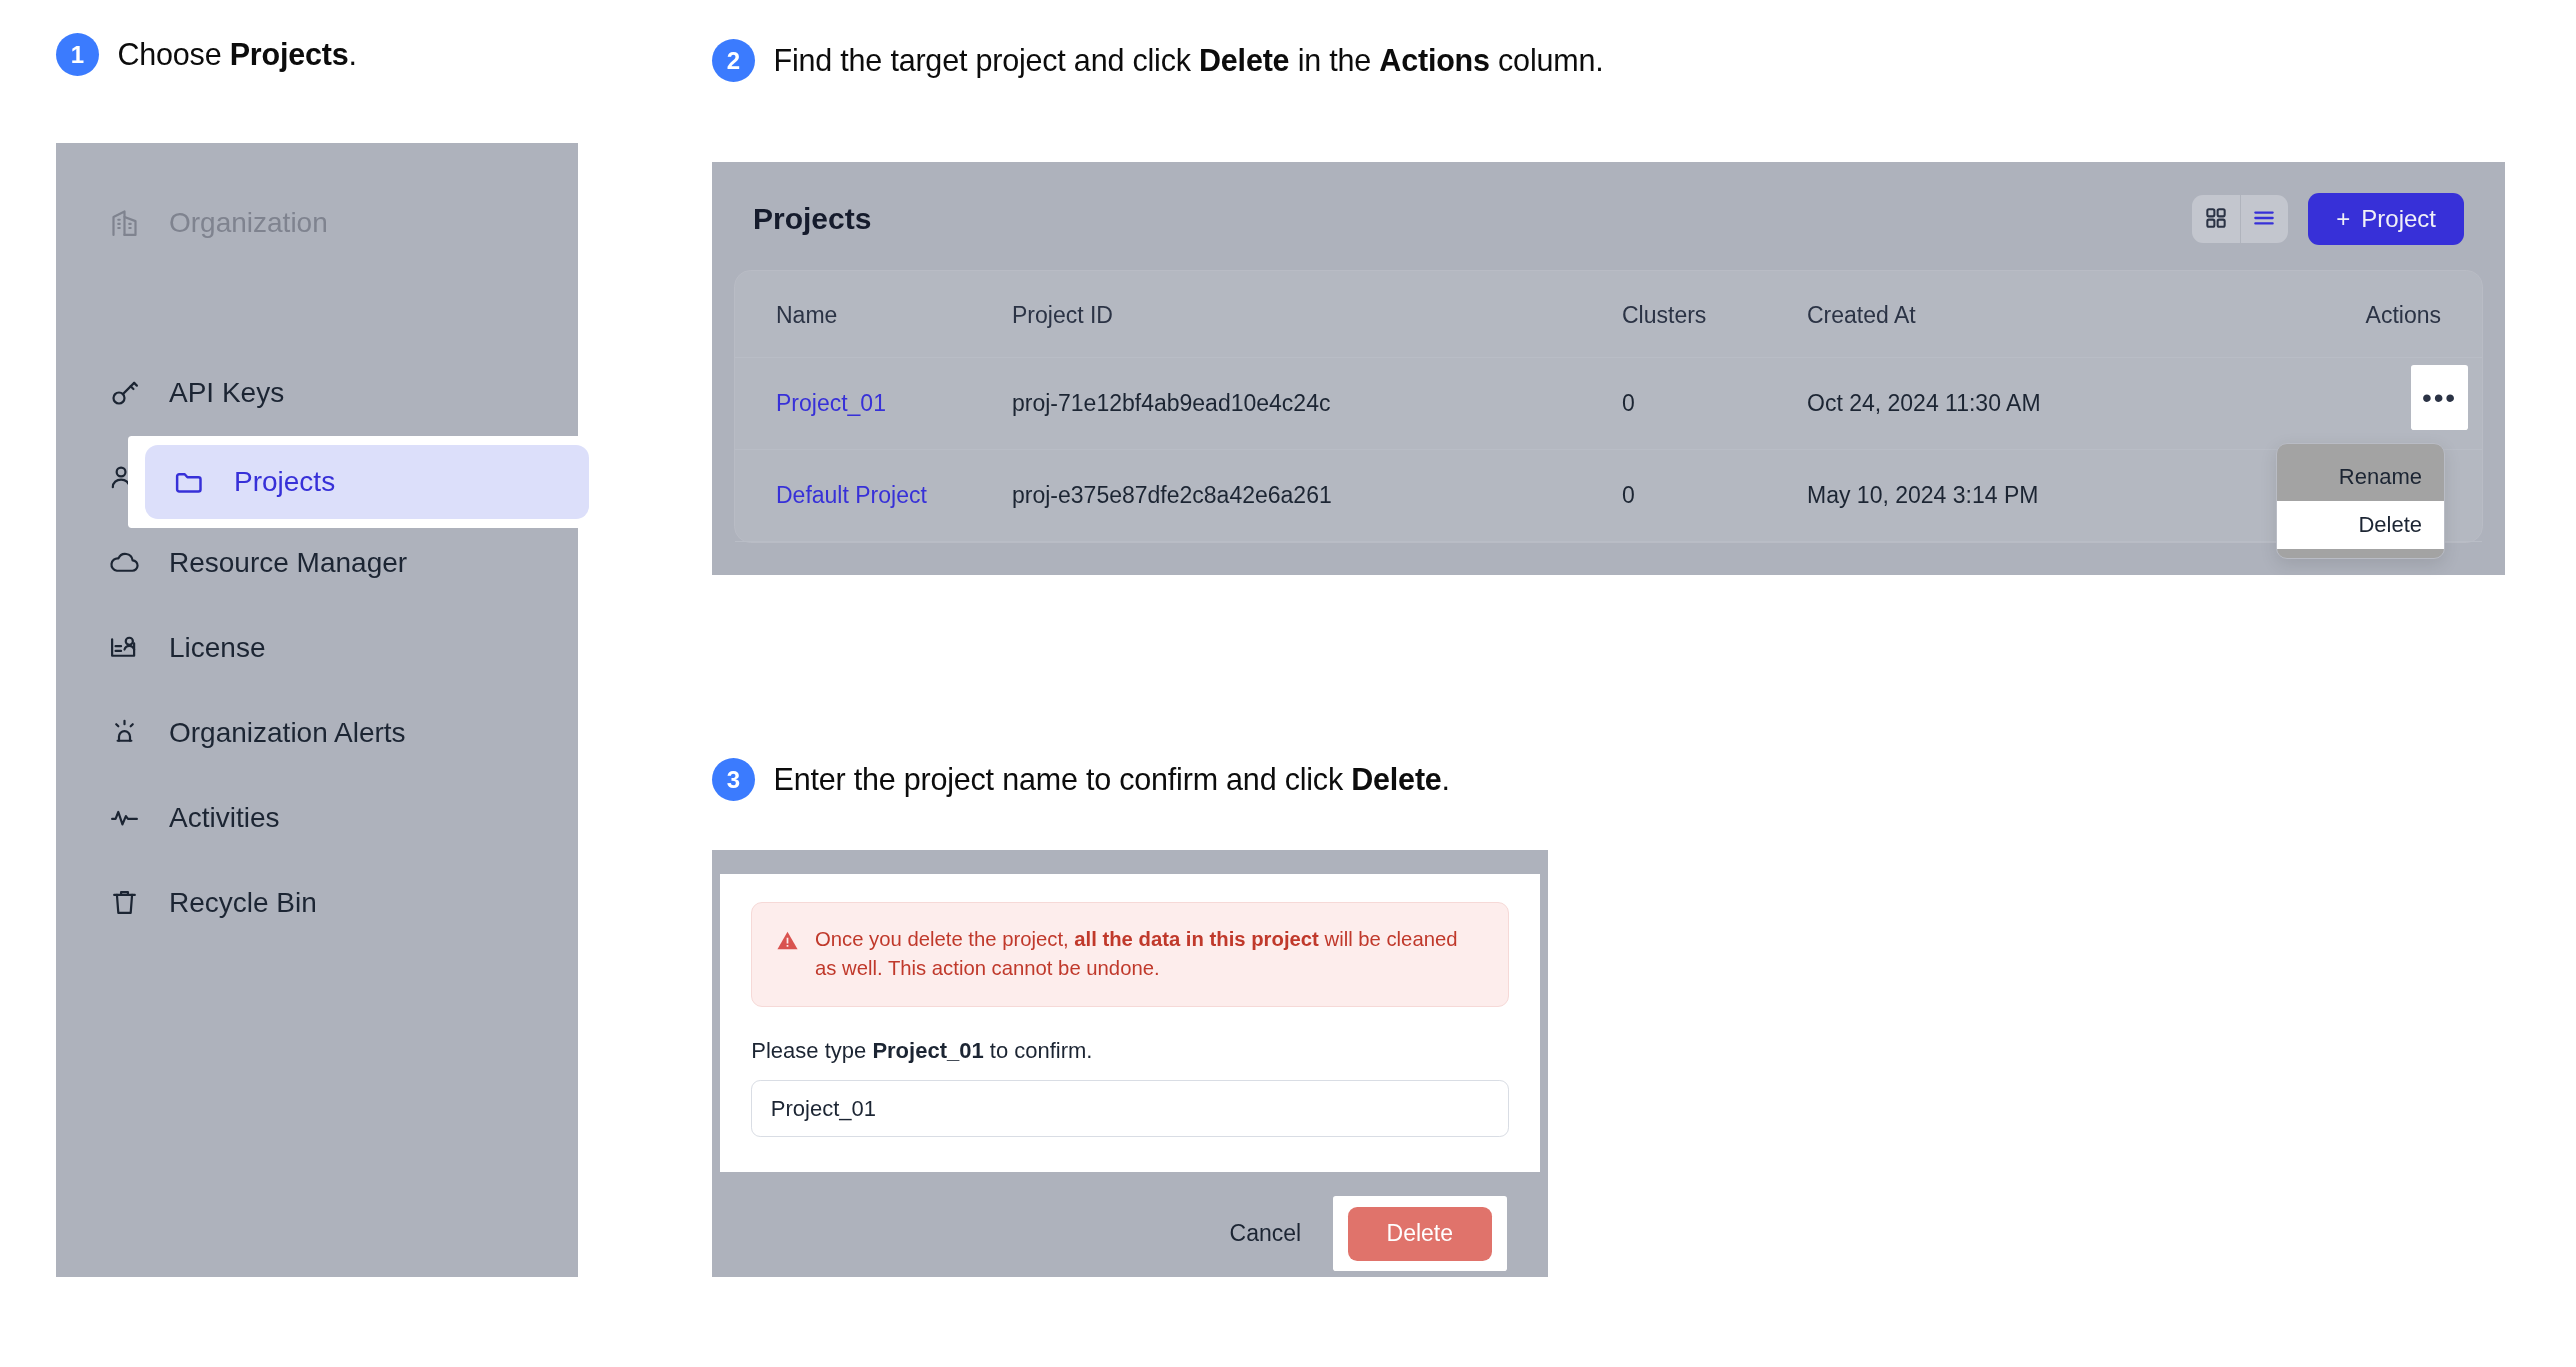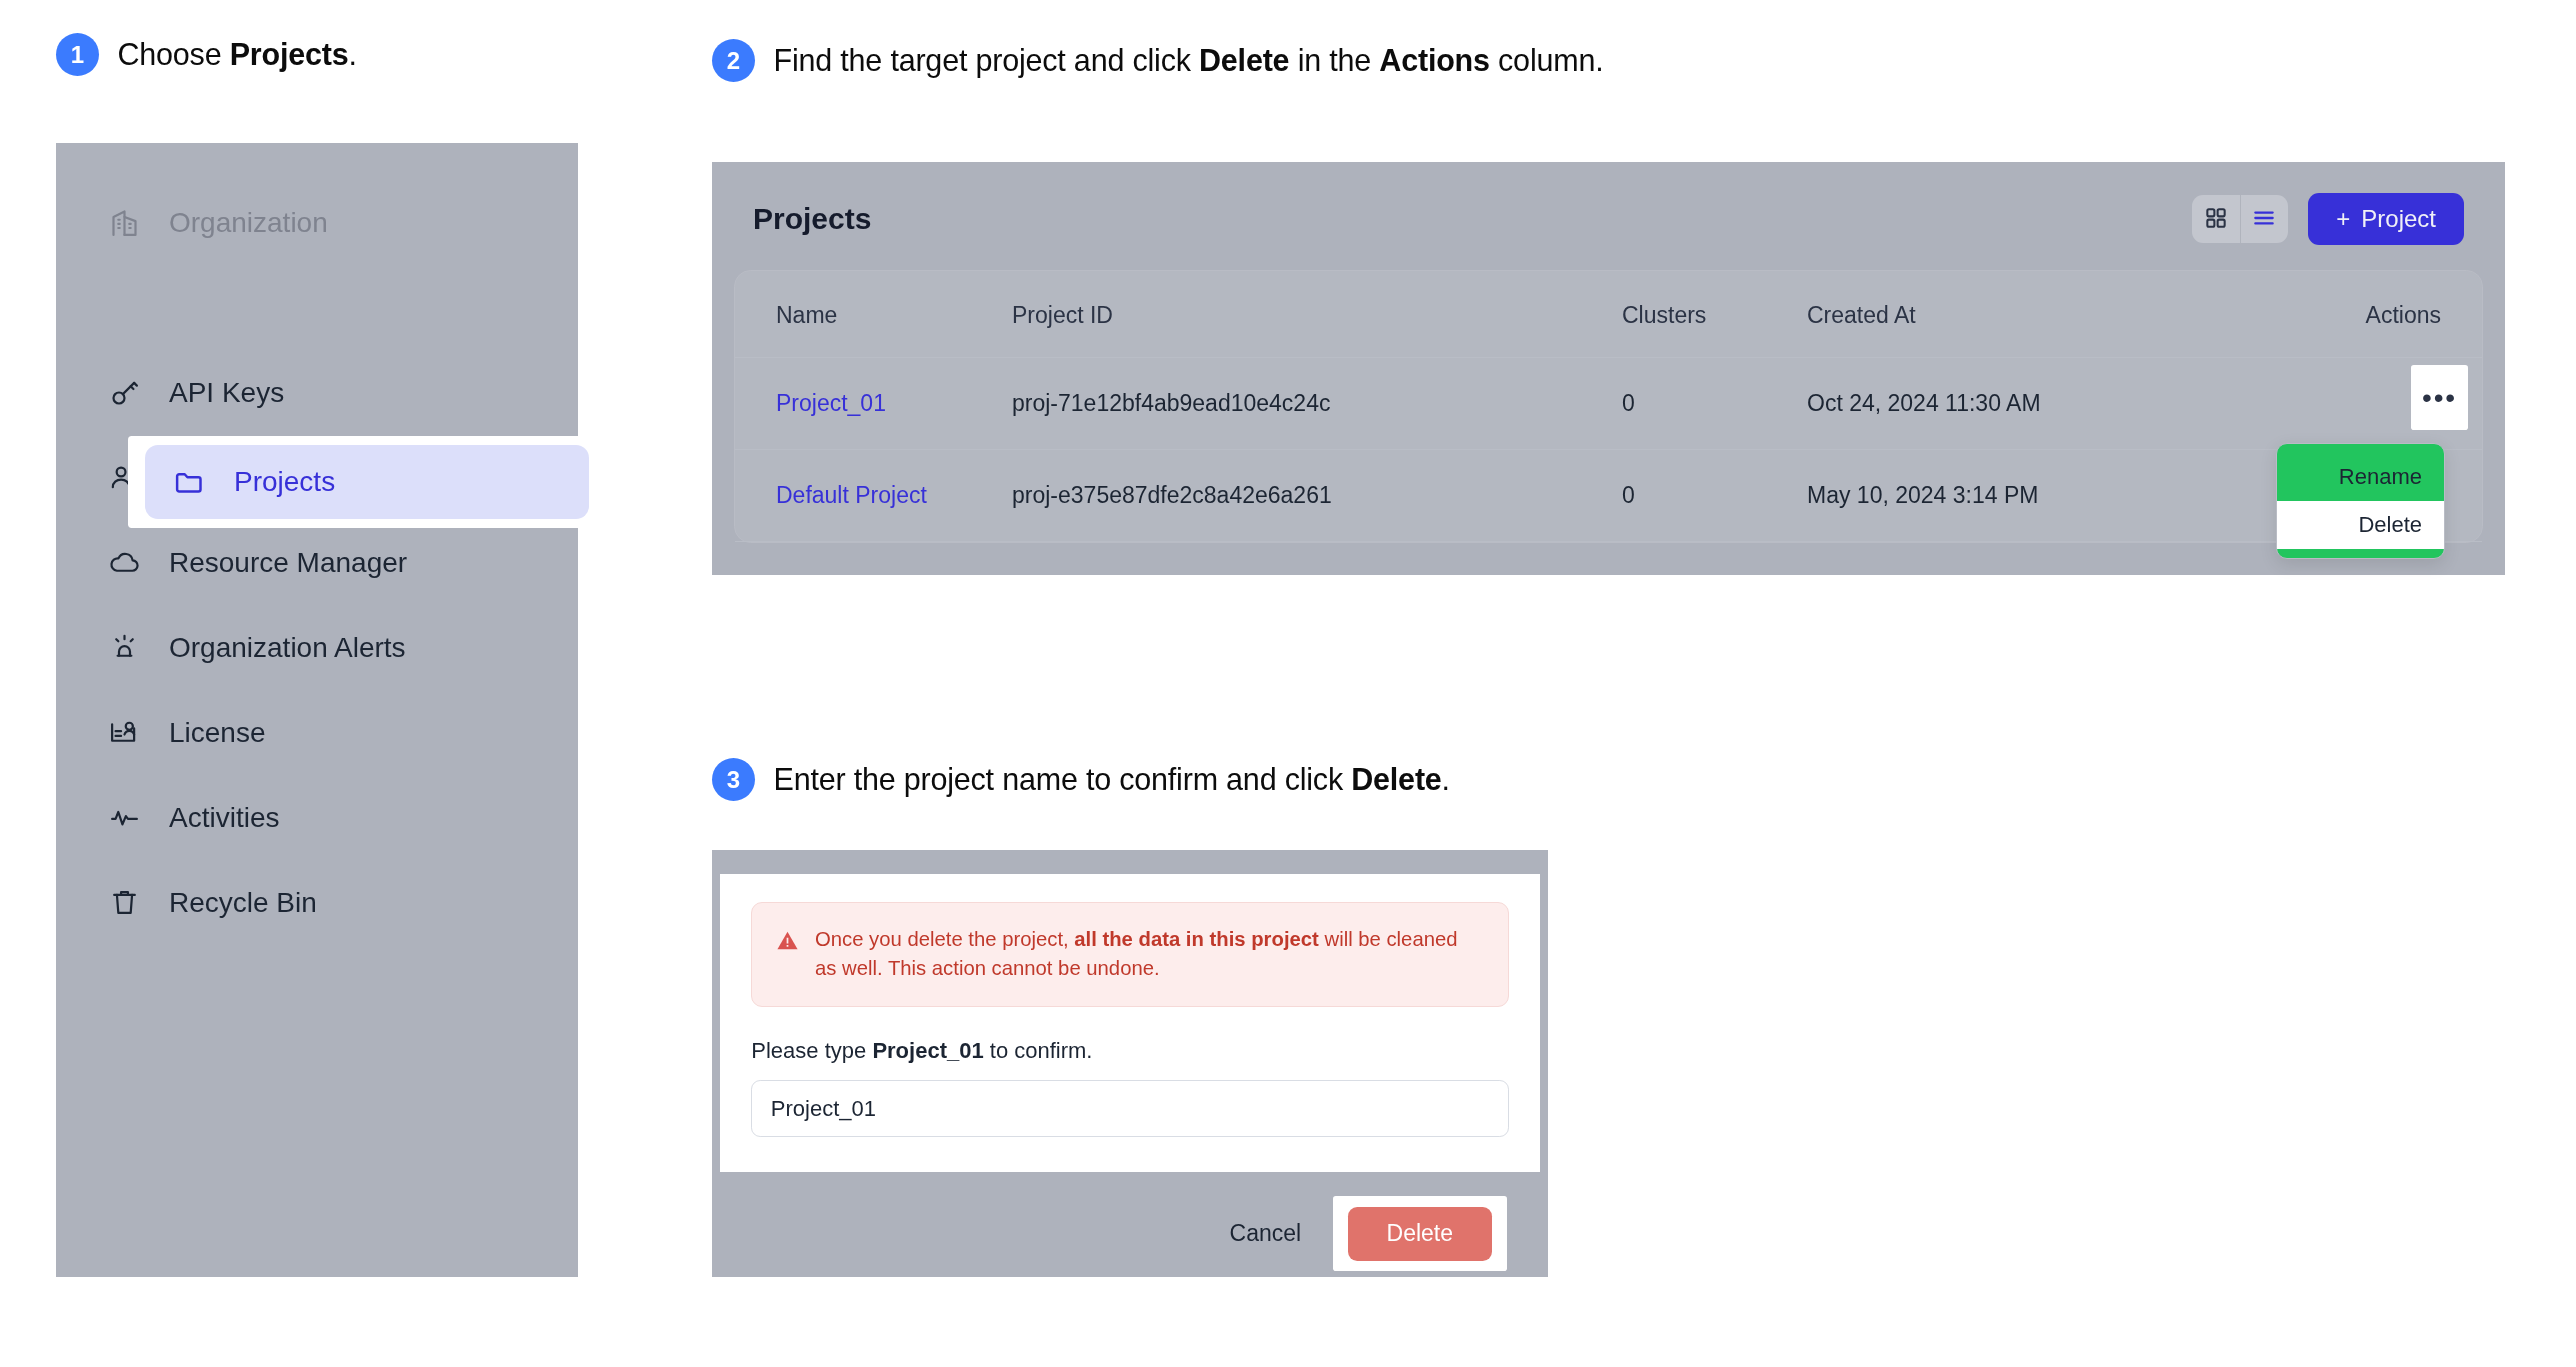--- a/index.html
+++ b/index.html
@@ -97,21 +97,21 @@
   .dots-spot {
     position: absolute; right: 14px; top: 7.4px;
     width: 57px; height: 65px; background: #ffffff; border-radius: 2.8px;
     display: flex; align-items: center; justify-content: center; cursor: pointer;
   }
   .dots { font-size: 28px; color: #2b3345; line-height: 1; letter-spacing: 1.8px; }
 
   .menu {
     position: absolute; right: 37px; top: 85px;
     width: 169px; padding: 9.2px 0;
-    background: #22c55e; border: 0.9px solid #b9bcc5; border-radius: 11px;
+    background: #a3a3a3; border: 0.9px solid #b9bcc5; border-radius: 11px;
     box-shadow: 0 5.5px 16.6px rgba(0,0,0,.10);
     z-index: 5;
   }
   .menu-item { font-size: 22px; color: #1c2533; padding: 11px 22px; cursor: pointer; }
   .menu-item.spot { background: #ffffff; }
 
   
   #dialog-shot { left: 712px; top: 850px; width: 836px; height: 427px; }
   .dlg-title { font-size: 30px; font-weight: 700; color: #151b2c; padding: 35px 0 0 41px; }
   .dlg-body {
@@ -205,40 +205,40 @@
         <svg viewBox="0 0 24 24" fill="none" stroke="#1c2533" stroke-width="1.6" stroke-linecap="round" stroke-linejoin="round">
           <path d="M6.5 18h11a3.8 3.8 0 0 0 .4-7.6A5.4 5.4 0 0 0 7.6 9 4.5 4.5 0 0 0 6.5 18z"></path>
         </svg>
       </span>
       <span>Resource Manager</span>
     </div>
 
     <div class="side-item">
       <span class="ico">
         <svg viewBox="0 0 24 24" fill="none" stroke="#1c2533" stroke-width="1.6" stroke-linecap="round" stroke-linejoin="round">
+          <path d="M3 6v12h16V9"></path>
+            <path d="M5.5 11h4M5.5 14.5h4"></path>
+          <circle cx="15.5" cy="7.5" r="2.6"></circle>
+            <path d="M12 13.5c.5-1.8 2-2.7 3.5-2.7s3 .9 3.5 2.7"></path>
+        </svg>
+      </span>
+      <span>License</span>
+    </div>
+
+    <div class="side-item">
+      <span class="ico">
+        <svg viewBox="0 0 24 24" fill="none" stroke="#1c2533" stroke-width="1.6" stroke-linecap="round" stroke-linejoin="round">
           <path d="M7 18h10"></path>
             <path d="M8 18v-3a4 4 0 0 1 8 0v3"></path>
           <path d="M12 6V3.5"></path>
             <path d="M7.5 7.5L6 6"></path>
             <path d="M16.5 7.5L18 6"></path>
         </svg>
       </span>
       <span>Organization Alerts</span>
-    </div>
-
-    <div class="side-item">
-      <span class="ico">
-        <svg viewBox="0 0 24 24" fill="none" stroke="#1c2533" stroke-width="1.6" stroke-linecap="round" stroke-linejoin="round">
-          <path d="M3 6v12h16V9"></path>
-            <path d="M5.5 11h4M5.5 14.5h4"></path>
-          <circle cx="15.5" cy="7.5" r="2.6"></circle>
-            <path d="M12 13.5c.5-1.8 2-2.7 3.5-2.7s3 .9 3.5 2.7"></path>
-        </svg>
-      </span>
-      <span>License</span>
     </div>
 
     <div class="side-item">
       <span class="ico">
         <svg viewBox="0 0 24 24" fill="none" stroke="#1c2533" stroke-width="1.6" stroke-linecap="round" stroke-linejoin="round">
           <path d="M3 13h2.5l2-5 3 9 2.5-6 1.5 2H21"></path>
         </svg>
       </span>
       <span>Activities</span>
     </div>

